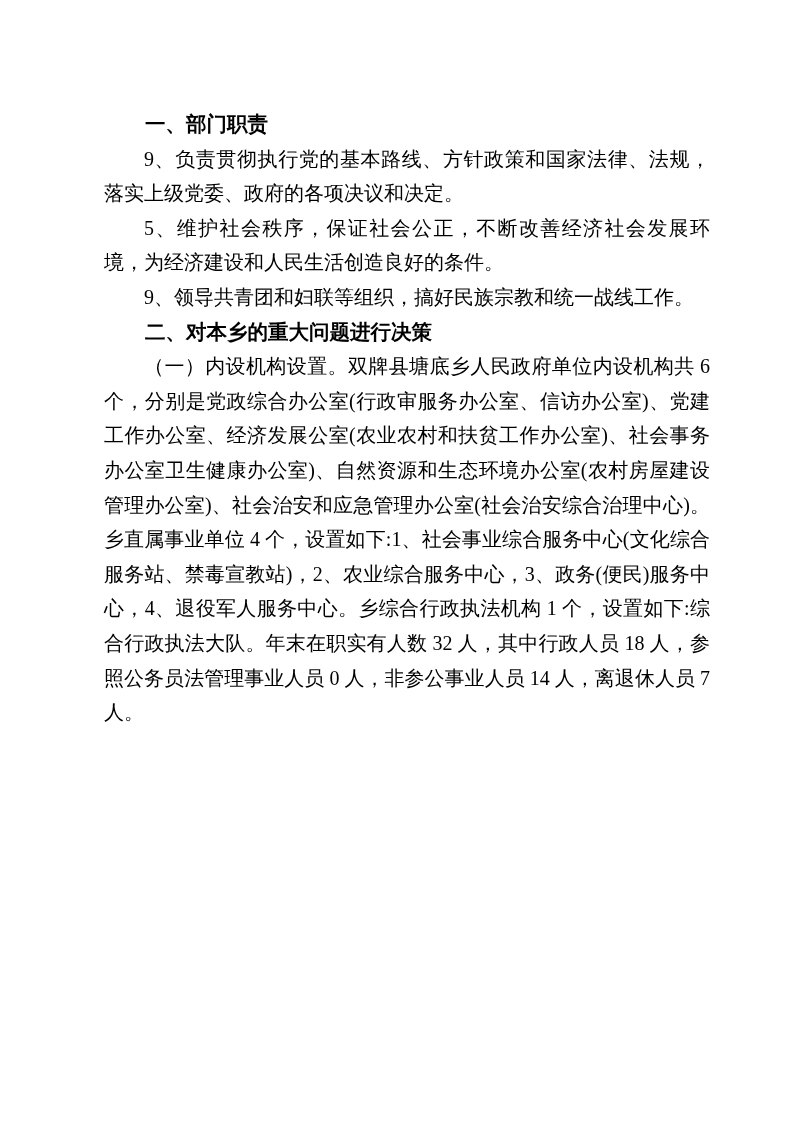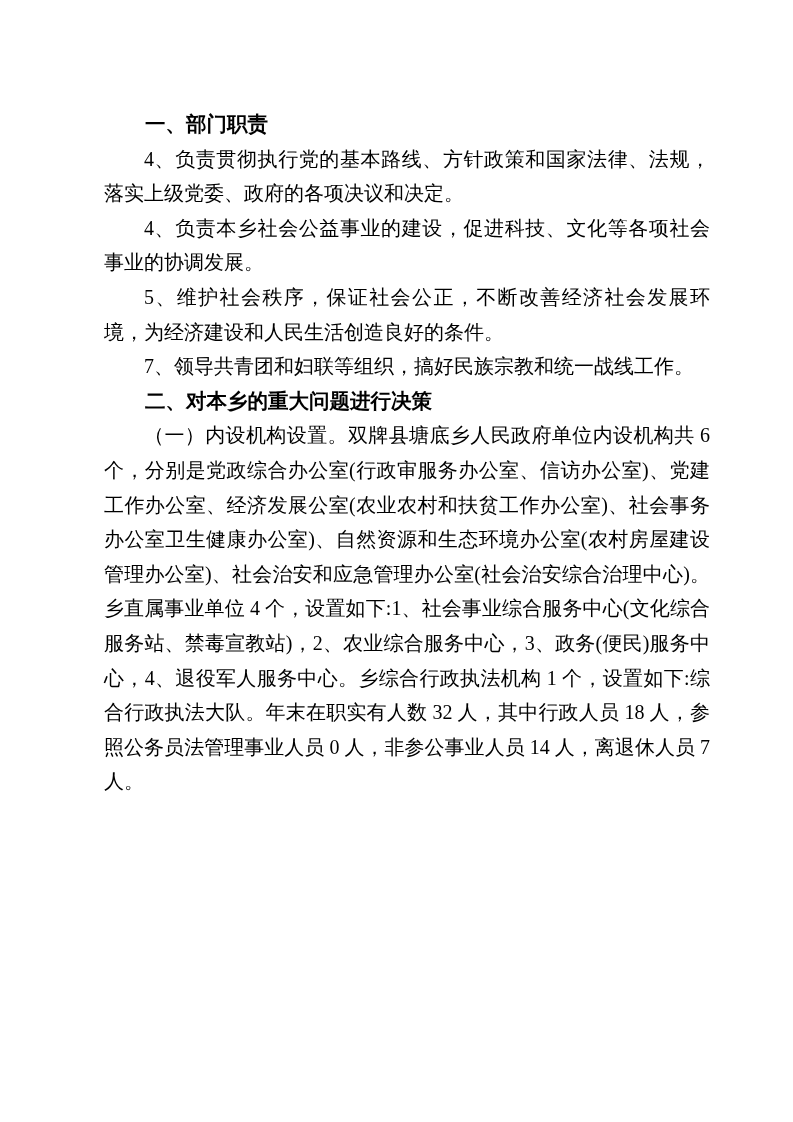--- a/index.html
+++ b/index.html
@@ -43,23 +43,22 @@
   }
 </style>
 </head>
 <body>
 
 <div class="page">
   <div class="content">
 
     <h2 class="doc-heading">一、部门职责</h2>
 
-    <p class="doc-para">4、负责贯彻执行党的基本路线、方针政策和国家法律、法规，落实上级党委、政府的各项决议和决定。</p>
-    <p class="doc-para">4、负责本乡社会公益事业的建设，促进科技、文化等各项社会事业的协调发展。</p>
+    <p class="doc-para">9、负责贯彻执行党的基本路线、方针政策和国家法律、法规，落实上级党委、政府的各项决议和决定。</p>
     <p class="doc-para">5、维护社会秩序，保证社会公正，不断改善经济社会发展环境，为经济建设和人民生活创造良好的条件。</p>
-    <p class="doc-para">7、领导共青团和妇联等组织，搞好民族宗教和统一战线工作。</p>
+    <p class="doc-para">9、领导共青团和妇联等组织，搞好民族宗教和统一战线工作。</p>
 
     <h2 class="doc-heading">二、对本乡的重大问题进行决策</h2>
 
     <p class="doc-para">（一）内设机构设置。双牌县塘底乡人民政府单位内设机构共 6 个，分别是党政综合办公室(行政审服务办公室、信访办公室)、党建工作办公室、经济发展公室(农业农村和扶贫工作办公室)、社会事务办公室卫生健康办公室)、自然资源和生态环境办公室(农村房屋建设管理办公室)、社会治安和应急管理办公室(社会治安综合治理中心)。乡直属事业单位 4 个，设置如下:1、社会事业综合服务中心(文化综合服务站、禁毒宣教站)，2、农业综合服务中心，3、政务(便民)服务中心，4、退役军人服务中心。乡综合行政执法机构 1 个，设置如下:综合行政执法大队。年末在职实有人数 32 人，其中行政人员 18 人，参照公务员法管理事业人员 0 人，非参公事业人员 14 人，离退休人员 7 人。</p>
 
   </div>
 </div>
 
 </body></html>

